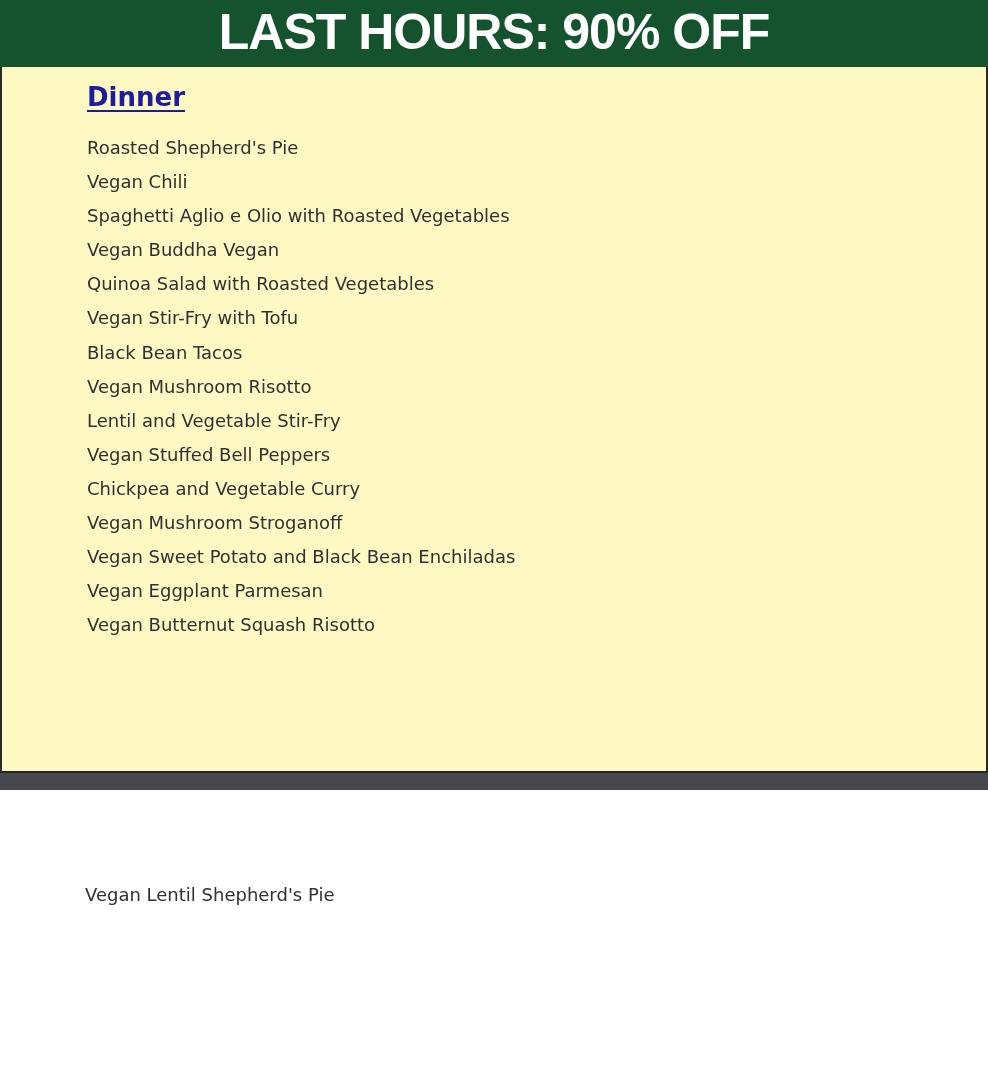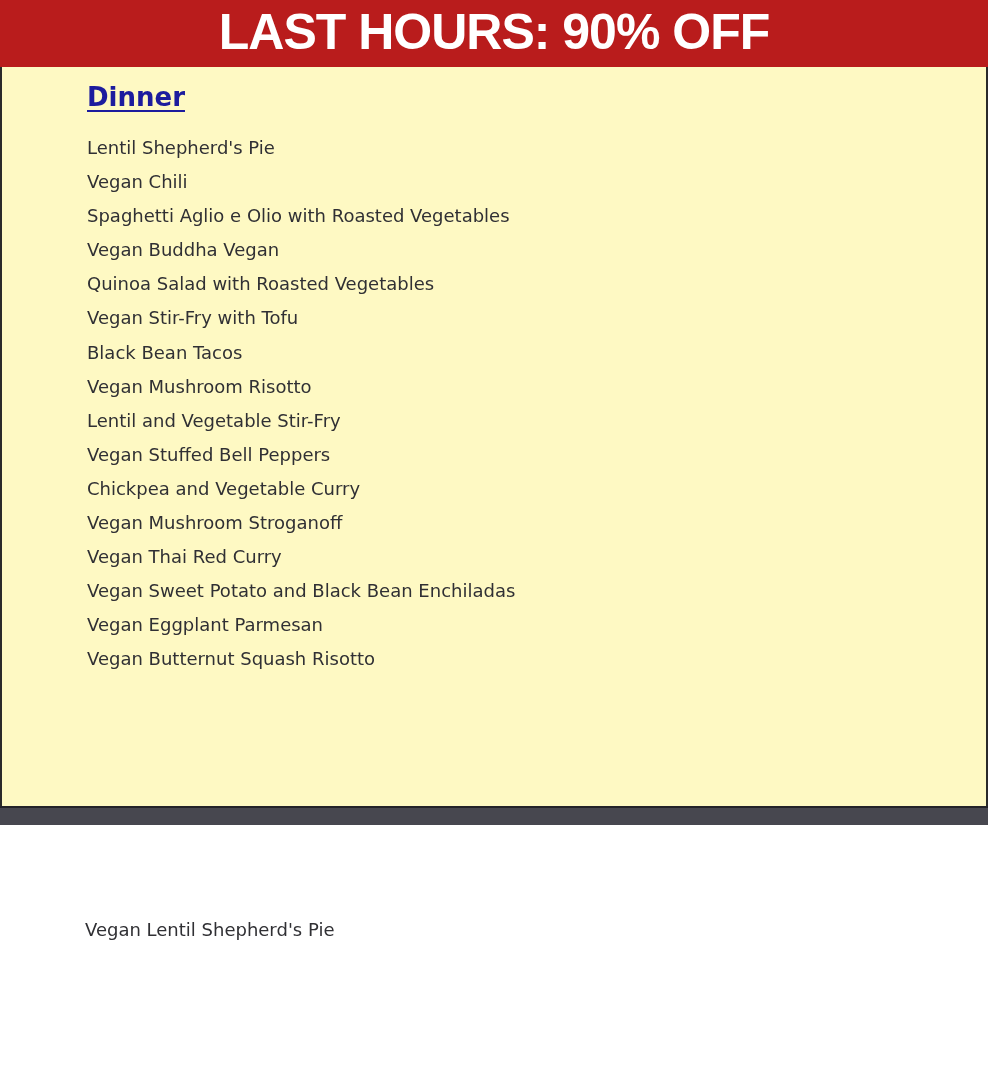--- a/index.html
+++ b/index.html
@@ -10,21 +10,21 @@
     width: 988px;
     height: 1080px;
     background: #ffffff;
     overflow: hidden;
     font-family: "DejaVu Sans", sans-serif;
   }
 
   
   .banner {
     height: 67px;
-    background: #b91c1c;
+    background: #14532d;
     display: flex;
     align-items: center;
     justify-content: center;
   }
   .banner-text {
     color: #ffffff;
     font-family: "Liberation Sans", sans-serif;
     font-weight: 800;
     font-size: 50px;
     letter-spacing: -1px;
@@ -87,33 +87,32 @@
 <body>
 
 <div class="banner">
   <span class="banner-text">LAST HOURS: 90% OFF</span>
 </div>
 
 <div class="page-section-1">
   <h1 class="menu-heading"><a>Dinner</a></h1>
 
   <ul class="menu-list">
-    <li>Lentil Shepherd's Pie</li>
+    <li>Roasted Shepherd's Pie</li>
     <li>Vegan Chili</li>
     <li>Spaghetti Aglio e Olio with Roasted Vegetables</li>
     <li>Vegan Buddha Vegan</li>
     <li>Quinoa Salad with Roasted Vegetables</li>
     <li>Vegan Stir-Fry with Tofu</li>
     <li>Black Bean Tacos</li>
     <li>Vegan Mushroom Risotto</li>
     <li>Lentil and Vegetable Stir-Fry</li>
     <li>Vegan Stuffed Bell Peppers</li>
     <li>Chickpea and Vegetable Curry</li>
     <li>Vegan Mushroom Stroganoff</li>
-    <li>Vegan Thai Red Curry</li>
     <li>Vegan Sweet Potato and Black Bean Enchiladas</li>
     <li>Vegan Eggplant Parmesan</li>
     <li>Vegan Butternut Squash Risotto</li>
   </ul>
 </div>
 
 <div class="divider-bar"></div>
 
 <div class="page-section-2">
   <ul class="menu-list">

